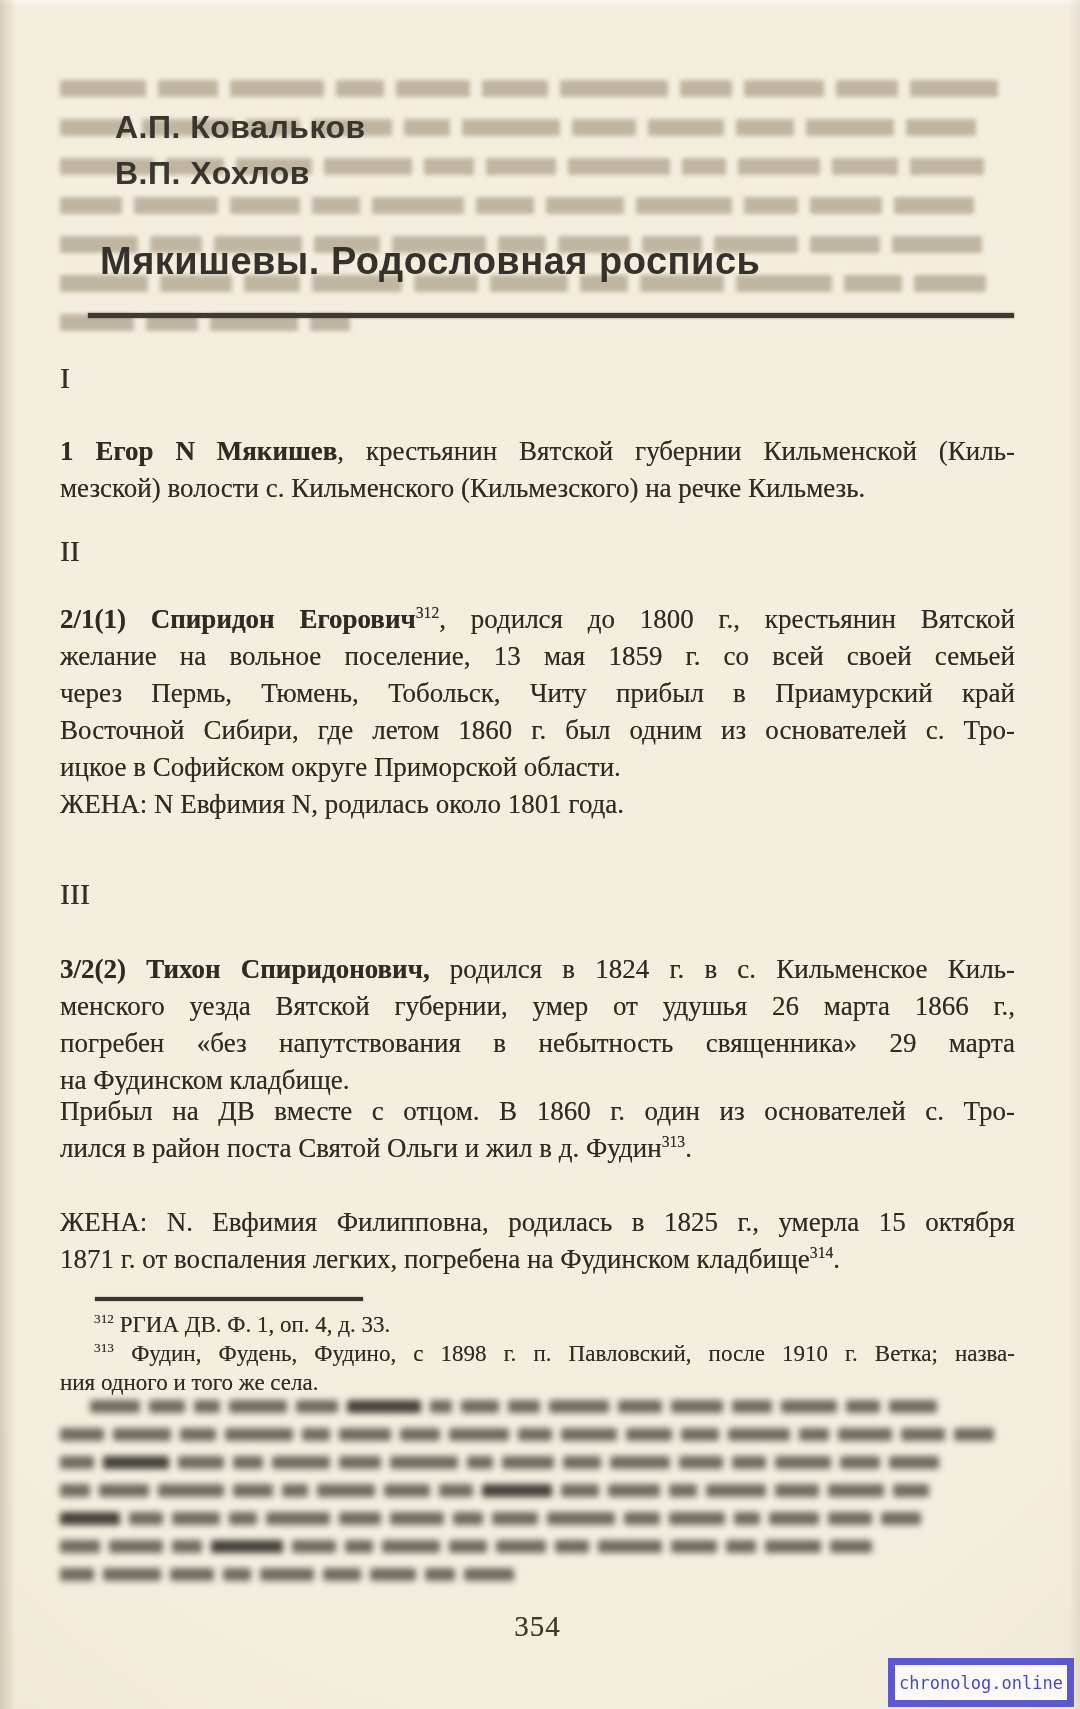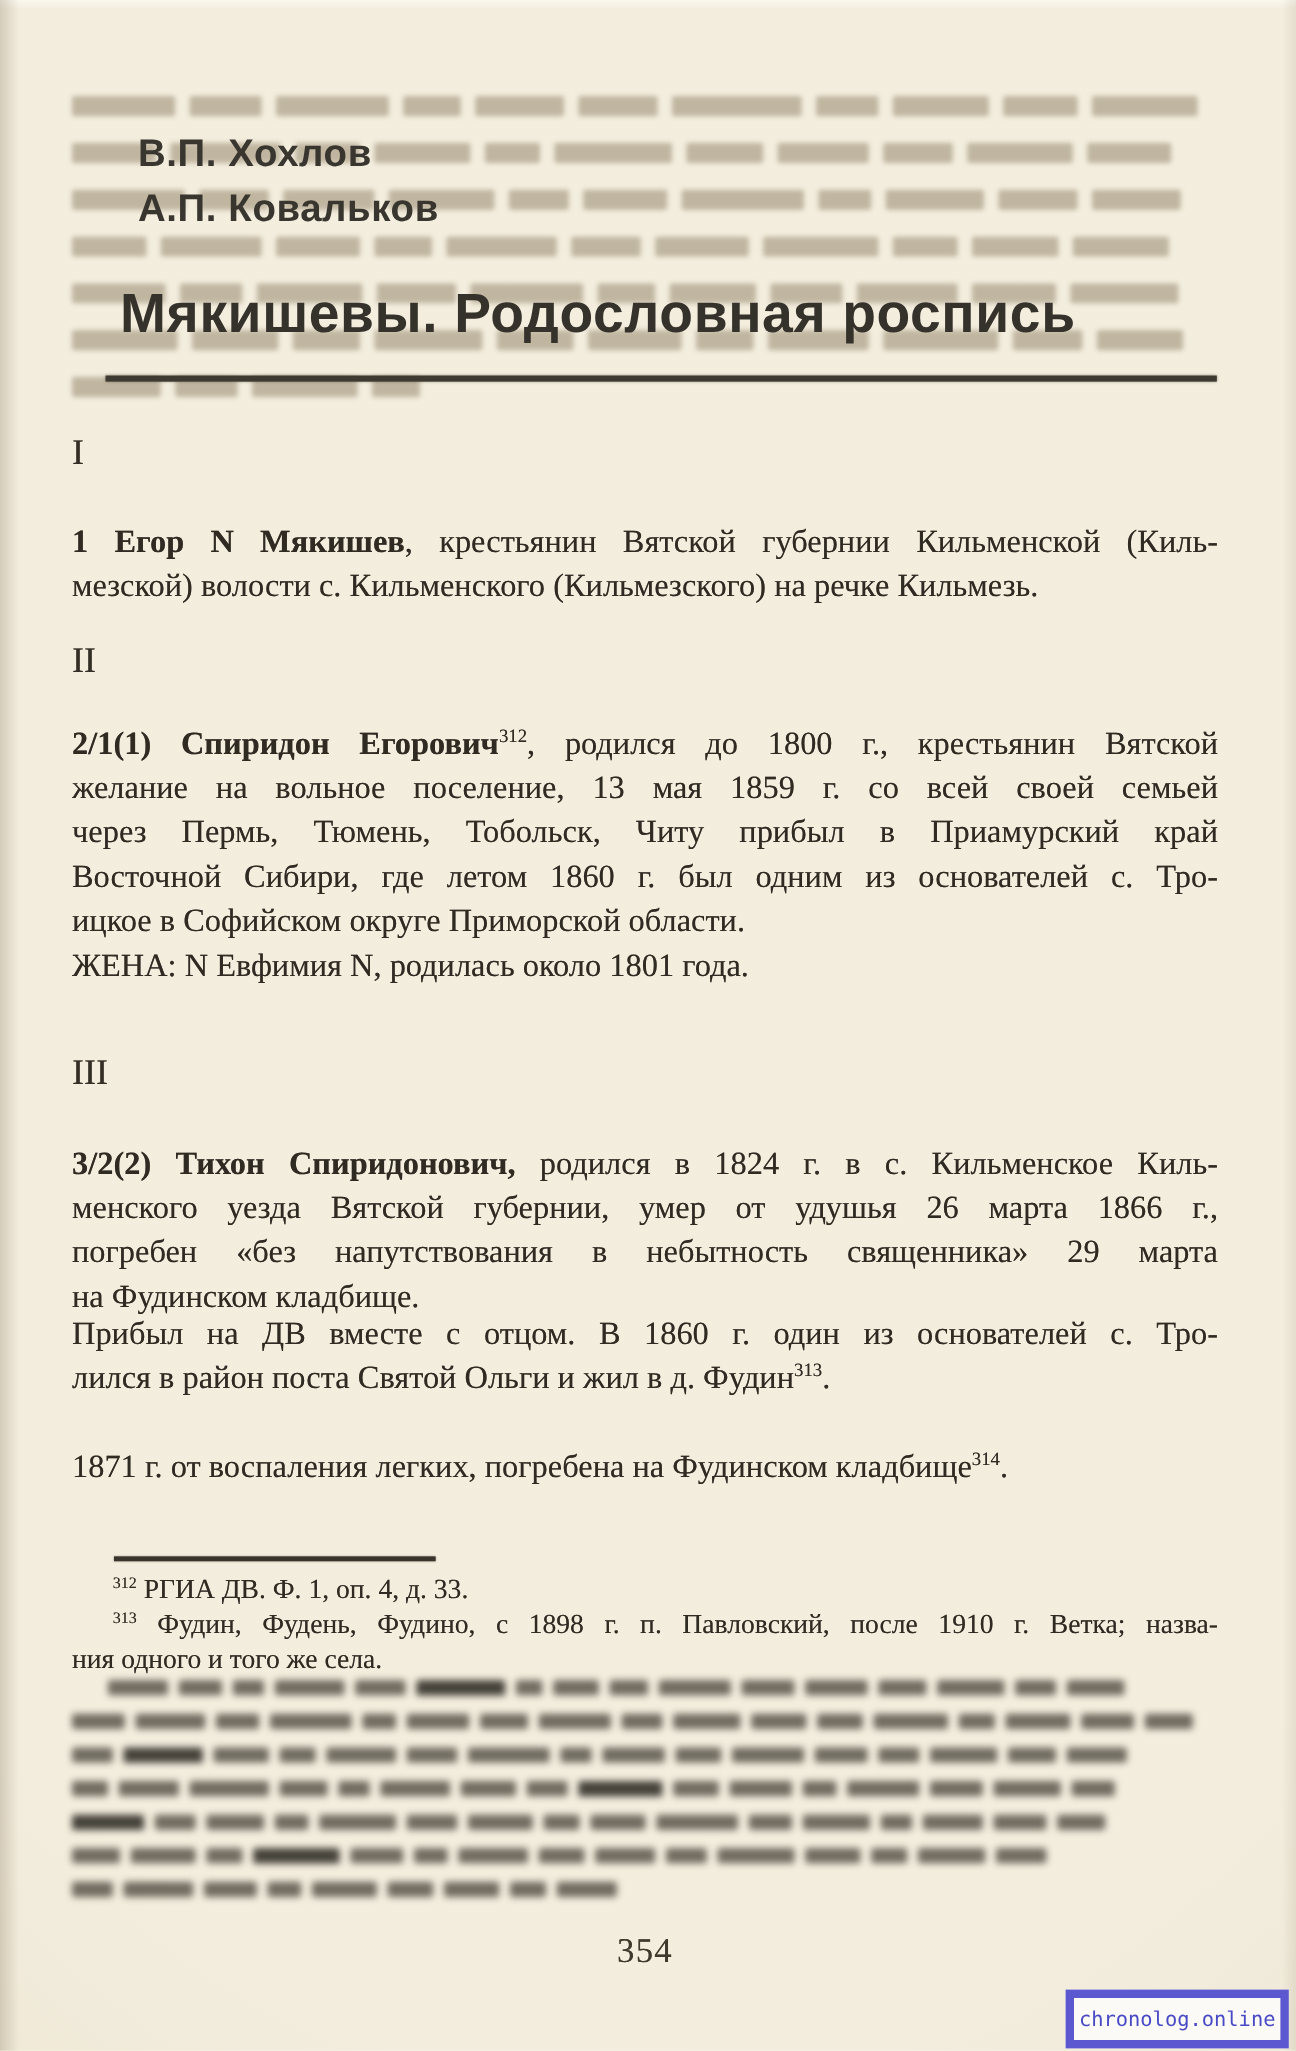--- a/index.html
+++ b/index.html
@@ -20,21 +20,21 @@
     filter:blur(2.2px); opacity:.5;
   }
   .bleed .wline{margin-bottom:22px; height:17px; white-space:nowrap; overflow:hidden;}
   .bleed .w{display:inline-block; height:17px; margin-right:12px; background:#8d7f63; border-radius:2px; vertical-align:top;}
   
   .authors{position:absolute; left:115px; top:104px;
     font-family:"Liberation Sans", sans-serif; font-weight:700;
     font-size:32px; line-height:46px; color:#39362f; letter-spacing:.5px;}
   .title{position:absolute; left:100px; top:238px; margin:0;
     font-family:"Liberation Sans", sans-serif; font-weight:700;
-    font-size:46px; line-height:46px; color:#35322c; letter-spacing:.5px;}
+    font-size:38px; line-height:46px; color:#35322c; letter-spacing:.5px;}
   .rule{position:absolute; left:88px; top:313px; width:926px; height:5px;
     background:#3e3a31; box-shadow:0 0 2px rgba(62,58,49,.7);}
   
   .sec-num{position:absolute; left:60px; font-size:30px; line-height:37px; color:#332e26; text-shadow:0 0 .5px rgba(47,42,34,.7);}
   .para{position:absolute; left:60px; width:955px; font-size:27px; line-height:37px; text-shadow:0 0 .5px rgba(47,42,34,.6);}
   .tline{height:37px; overflow:hidden;}
   .tline.j{text-align:justify; text-align-last:justify;}
   .b{font-weight:700;}
   sup{font-size:.58em; line-height:0; vertical-align:super;}
   
@@ -64,22 +64,22 @@
       <div class="wline"><span class="w" style="width: 86px;"></span><span class="w" style="width: 60px;"></span><span class="w" style="width: 94px;"></span><span class="w" style="width: 48px;"></span><span class="w" style="width: 74px;"></span><span class="w" style="width: 66px;"></span><span class="w" style="width: 108px;"></span><span class="w" style="width: 52px;"></span><span class="w" style="width: 80px;"></span><span class="w" style="width: 62px;"></span><span class="w" style="width: 88px;"></span></div>
       <div class="wline"><span class="w" style="width: 70px;"></span><span class="w" style="width: 92px;"></span><span class="w" style="width: 54px;"></span><span class="w" style="width: 80px;"></span><span class="w" style="width: 46px;"></span><span class="w" style="width: 98px;"></span><span class="w" style="width: 64px;"></span><span class="w" style="width: 76px;"></span><span class="w" style="width: 58px;"></span><span class="w" style="width: 88px;"></span><span class="w" style="width: 70px;"></span></div>
       <div class="wline"><span class="w" style="width: 94px;"></span><span class="w" style="width: 58px;"></span><span class="w" style="width: 76px;"></span><span class="w" style="width: 88px;"></span><span class="w" style="width: 50px;"></span><span class="w" style="width: 70px;"></span><span class="w" style="width: 102px;"></span><span class="w" style="width: 44px;"></span><span class="w" style="width: 82px;"></span><span class="w" style="width: 66px;"></span><span class="w" style="width: 74px;"></span></div>
       <div class="wline"><span class="w" style="width: 62px;"></span><span class="w" style="width: 84px;"></span><span class="w" style="width: 70px;"></span><span class="w" style="width: 48px;"></span><span class="w" style="width: 92px;"></span><span class="w" style="width: 58px;"></span><span class="w" style="width: 78px;"></span><span class="w" style="width: 96px;"></span><span class="w" style="width: 54px;"></span><span class="w" style="width: 72px;"></span><span class="w" style="width: 80px;"></span></div>
       <div class="wline"><span class="w" style="width: 78px;"></span><span class="w" style="width: 52px;"></span><span class="w" style="width: 88px;"></span><span class="w" style="width: 66px;"></span><span class="w" style="width: 94px;"></span><span class="w" style="width: 48px;"></span><span class="w" style="width: 72px;"></span><span class="w" style="width: 60px;"></span><span class="w" style="width: 84px;"></span><span class="w" style="width: 70px;"></span><span class="w" style="width: 90px;"></span></div>
       <div class="wline"><span class="w" style="width: 88px;"></span><span class="w" style="width: 72px;"></span><span class="w" style="width: 56px;"></span><span class="w" style="width: 90px;"></span><span class="w" style="width: 64px;"></span><span class="w" style="width: 78px;"></span><span class="w" style="width: 48px;"></span><span class="w" style="width: 84px;"></span><span class="w" style="width: 96px;"></span><span class="w" style="width: 58px;"></span><span class="w" style="width: 72px;"></span></div>
       <div class="wline"><span class="w" style="width: 74px;"></span><span class="w" style="width: 52px;"></span><span class="w" style="width: 88px;"></span><span class="w" style="width: 40px;"></span></div>
     </div>
 
   <div class="authors" id="authors">
+      <div>А.П. Ковальков</div>
       <div>В.П. Хохлов</div>
-      <div>А.П. Ковальков</div>
     </div>
 
   <h1 class="title">Мякишевы. Родословная роспись</h1>
   <div class="rule"></div>
 
   <div id="sections">
       <div class="sec-num" style="top: 359px;">I</div>
       <div class="para" style="top: 433px;">
         <div class="tline j"><span class="b">1 Егор N Мякишев</span><span>, крестьянин Вятской губернии Кильменской (Киль-</span></div>
         <div class="tline"><span>мезской) волости с. Кильменского (Кильмезского) на речке Кильмезь.</span></div>
@@ -98,20 +98,21 @@
         <div class="tline j"><span class="b">3/2(2) Тихон Спиридонович,</span><span> родился в 1824 г. в с. Кильменское Киль-</span></div>
         <div class="tline j"><span>менского уезда Вятской губернии, умер от удушья 26 марта 1866 г.,</span></div>
         <div class="tline j"><span>погребен «без напутствования в небытность священника» 29 марта</span></div>
         <div class="tline"><span>на Фудинском кладбище.</span></div>
       </div>
       <div class="para" style="top: 1093px;">
         <div class="tline j"><span>Прибыл на ДВ вместе с отцом. В 1860 г. один из основателей с. Тро-</span></div>
         <div class="tline"><span>лился в район поста Святой Ольги и жил в д. Фудин</span><sup>313</sup><span>.</span></div>
       </div>
       <div class="para" style="top: 1204px;">
+        <div class="tline j"><span>ЖЕНА: N. Евфимия Филипповна, родилась в 1825 г., умерла 15 октября</span></div>
         <div class="tline"><span>1871 г. от воспаления легких, погребена на Фудинском кладбище</span><sup>314</sup><span>.</span></div>
       </div>
     </div>
 
   <div class="fnrule"></div>
   <div class="footnotes" id="footnotes">
       <div class="fnline ind"><sup>312</sup><span> РГИА ДВ. Ф. 1, оп. 4, д. 33.</span></div>
       <div class="fnline j ind"><sup>313</sup><span> Фудин, Фудень, Фудино, с 1898 г. п. Павловский, после 1910 г. Ветка; назва-</span></div>
       <div class="fnline"><span>ния одного и того же села.</span></div>
     </div>

